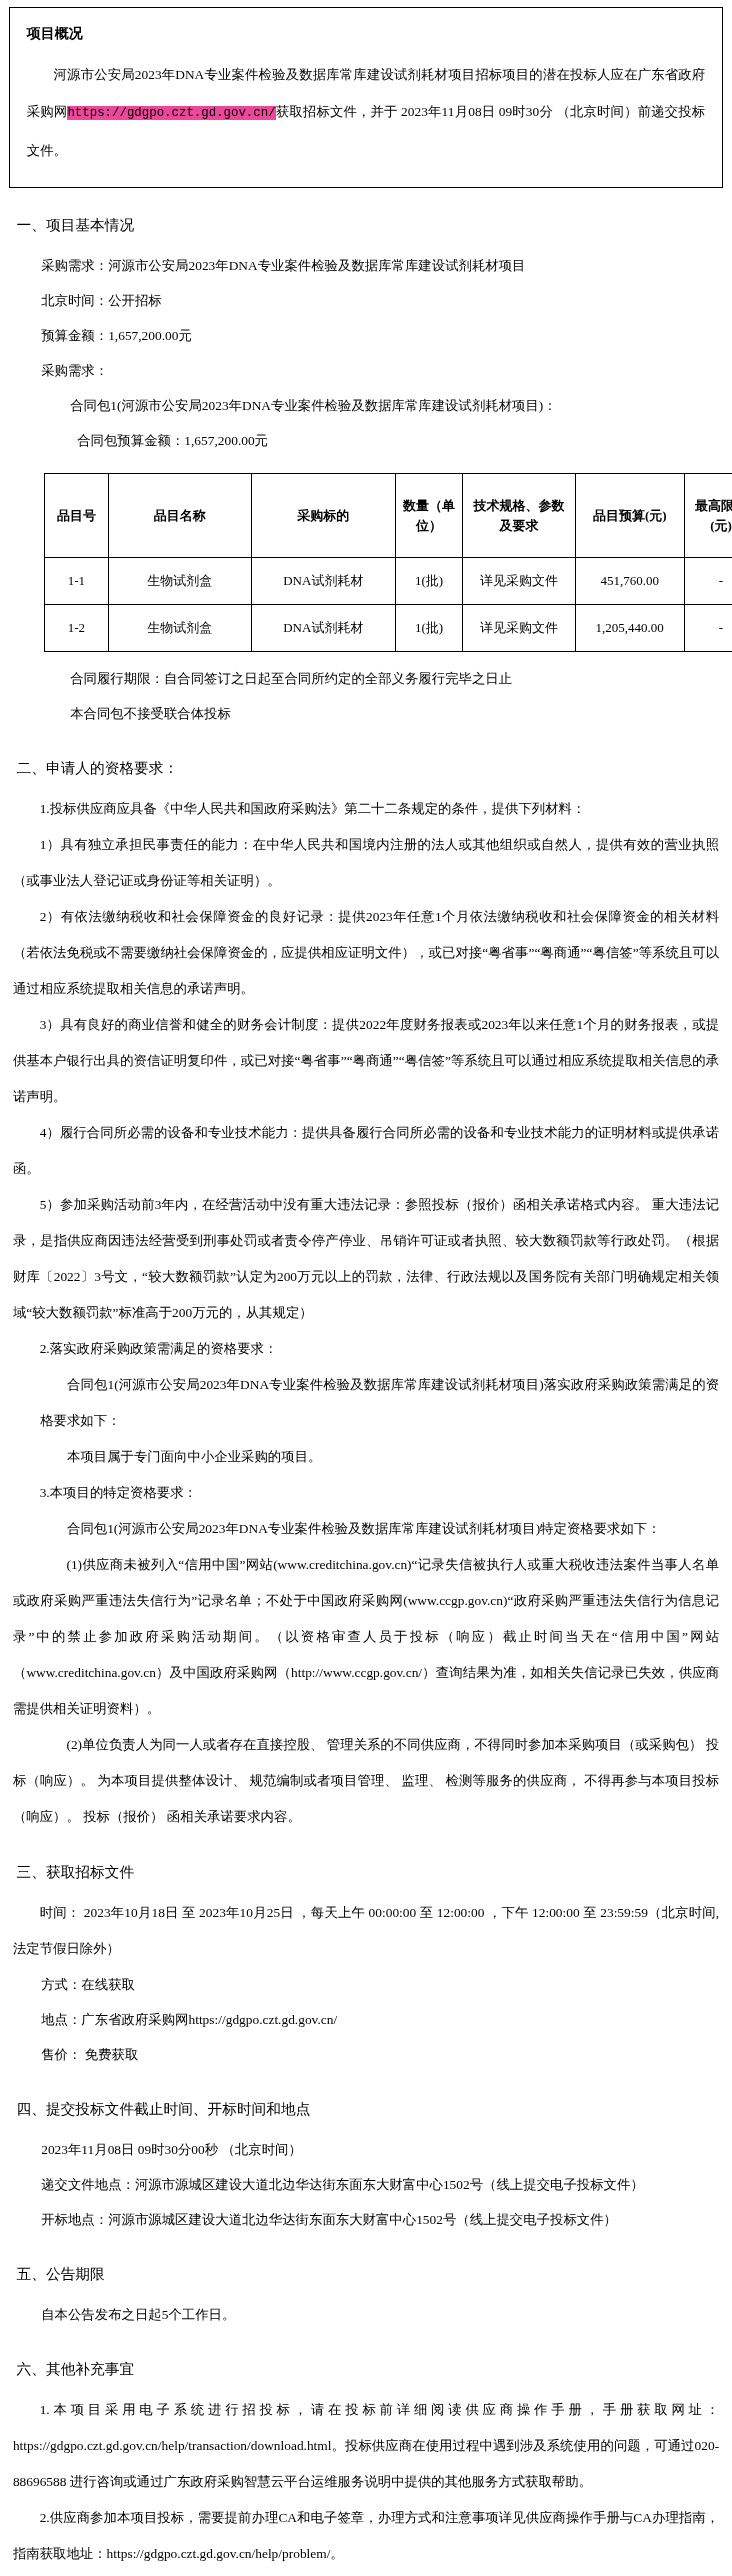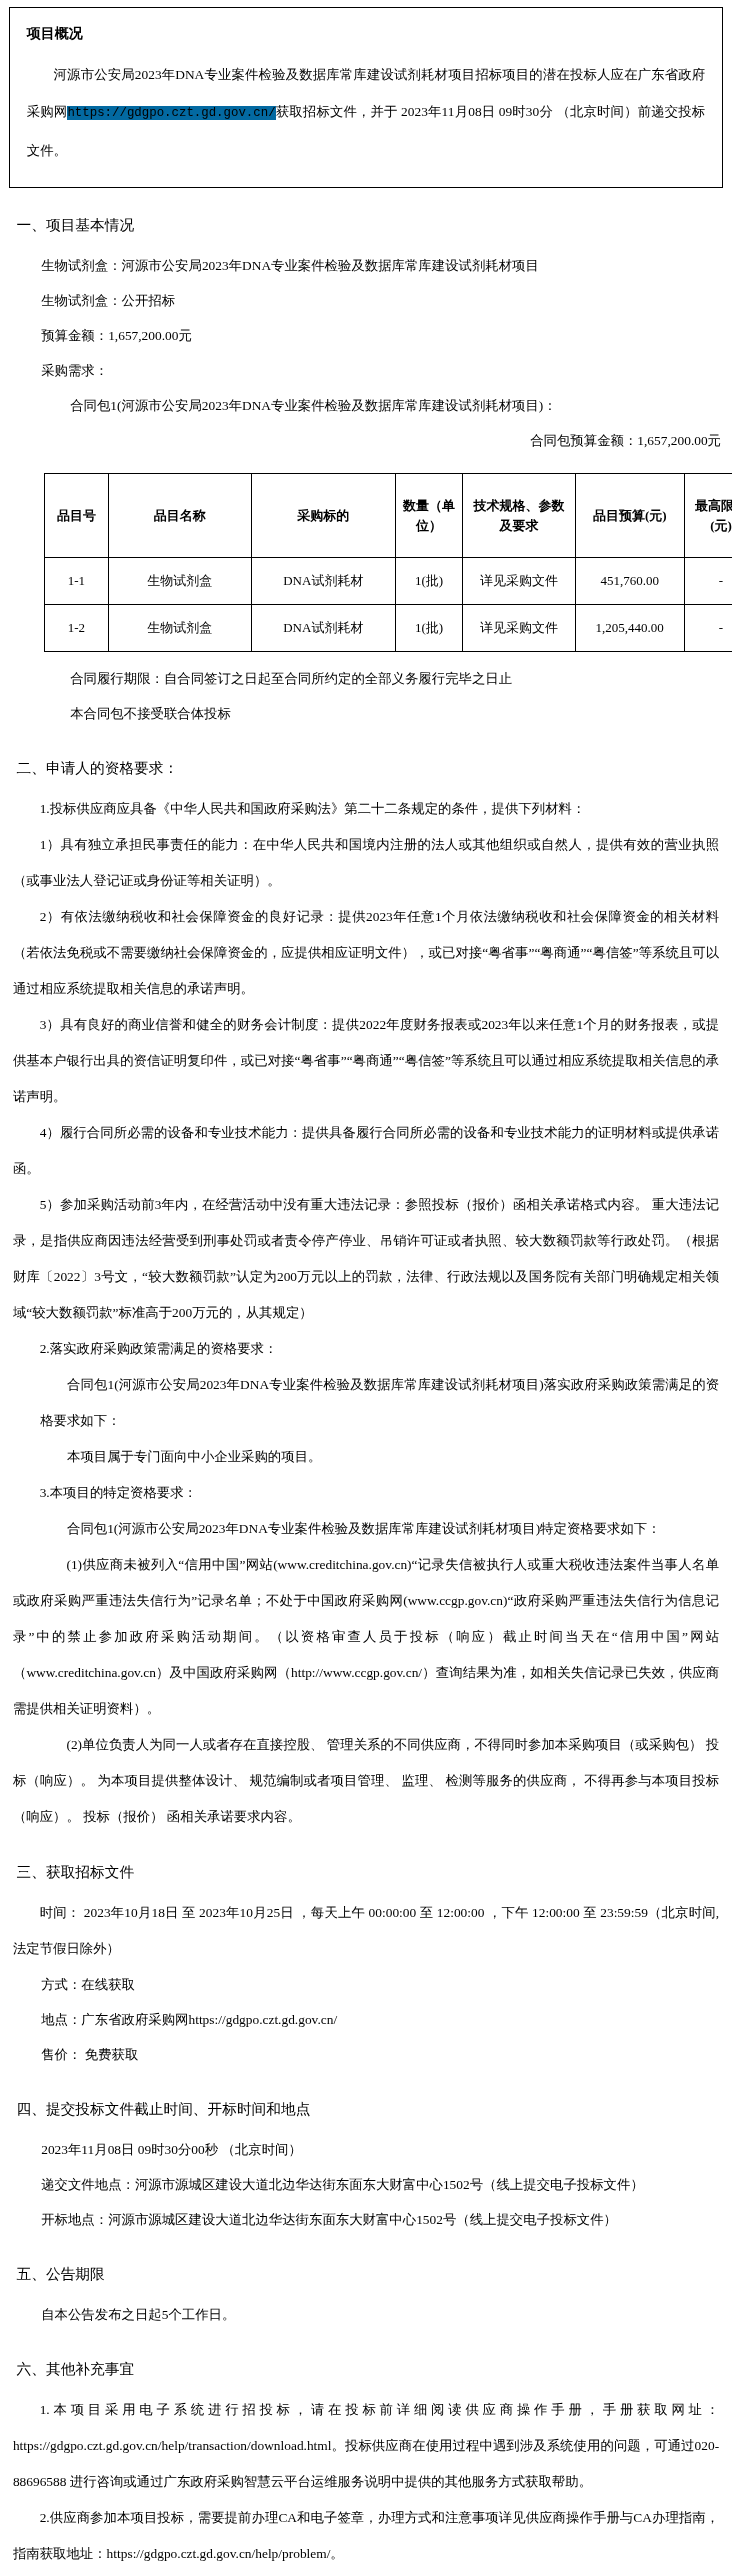--- a/index.html
+++ b/index.html
@@ -2,26 +2,26 @@
 <html style="font-size:14.7px"><head>
 <meta charset="utf-8">
 <style>
   html,body{margin:0;padding:0;background:#ffffff;}
   body{width:732px;font-family:"Liberation Serif","DejaVu Serif",serif;color:#000;}
   .doc{padding:7.4px 9.2px 0 9.2px;}
   
   .overview-box{border:1.8px solid #000;padding:13px 16.6px 18.4px 16.6px;margin:0 0 13px 0;}
   .overview-title{font-size:14px;font-weight:bold;margin:3.7px 0 13px 0;}
   .overview-text{font-size:13.4px;line-height:37px;text-indent:2em;text-align:justify;margin:0;}
-  .url-hl{background:#0369a1;font-family:"Liberation Mono","DejaVu Sans Mono",monospace;font-size:12.4px;}
+  .url-hl{background:#ec4899;font-family:"Liberation Mono","DejaVu Sans Mono",monospace;font-size:12.4px;}
   
   .sec-heading{font-size:14.7px;font-weight:normal;margin:28px 0 13px 7.4px;}
   .line{font-size:13.4px;line-height:35px;margin:0 1.8px 0 32px;}
   .line--pkg{margin-left:61px;}
-  .line--pkg2{margin-left:68px;text-align:right;}
+  .line--pkg2{margin-left:68px;}
   .para{font-size:13.4px;line-height:36px;text-indent:2em;text-align:justify;margin:0 3.7px;}
   .para--sub{margin-left:31px;text-indent:2em;}
   .para--deep{margin-left:3.7px;text-indent:4em;}
   
   table.items{border-collapse:collapse;margin:14.7px 0 9.2px 35px;width:714px;table-layout:fixed;}
   table.items th,table.items td{border:0.9px solid #000;font-size:13px;text-align:center;vertical-align:middle;padding:5.5px 3.7px;line-height:20px;}
   table.items{border:1.8px solid #000;}
   table.items th{font-weight:bold;height:72px;}
   table.items td{height:35px;}
   td.dash{text-align:right;padding-right:9.2px;}
@@ -32,22 +32,22 @@
 <body>
 
 <div class="doc">
 
   <div class="overview-box">
     <div class="overview-title">项目概况</div>
     <p class="overview-text"><span>河源市公安局2023年DNA专业案件检验及数据库常库建设试剂耗材项目招标项目的潜在投标人应在广东省政府采购网</span><span class="url-hl">https://gdgpo.czt.gd.gov.cn/</span><span>获取招标文件，并于 2023年11月08日 09时30分 （北京时间）前递交投标文件。</span></p>
   </div>
 
   <div class="sec-heading">一、项目基本情况</div>
-  <div class="line">生物试剂盒：河源市公安局2023年DNA专业案件检验及数据库常库建设试剂耗材项目</div>
-  <div class="line">生物试剂盒：公开招标</div>
+  <div class="line">采购需求：河源市公安局2023年DNA专业案件检验及数据库常库建设试剂耗材项目</div>
+  <div class="line">北京时间：公开招标</div>
   <div class="line">预算金额：1,657,200.00元</div>
   <div class="line">采购需求：</div>
   <div class="line line--pkg">合同包1(河源市公安局2023年DNA专业案件检验及数据库常库建设试剂耗材项目)：</div>
   <div class="line line--pkg2">合同包预算金额：1,657,200.00元</div>
 
   <table class="items">
     <colgroup>
       <col class="col-no">
         <col class="col-name">
         <col class="col-target">

